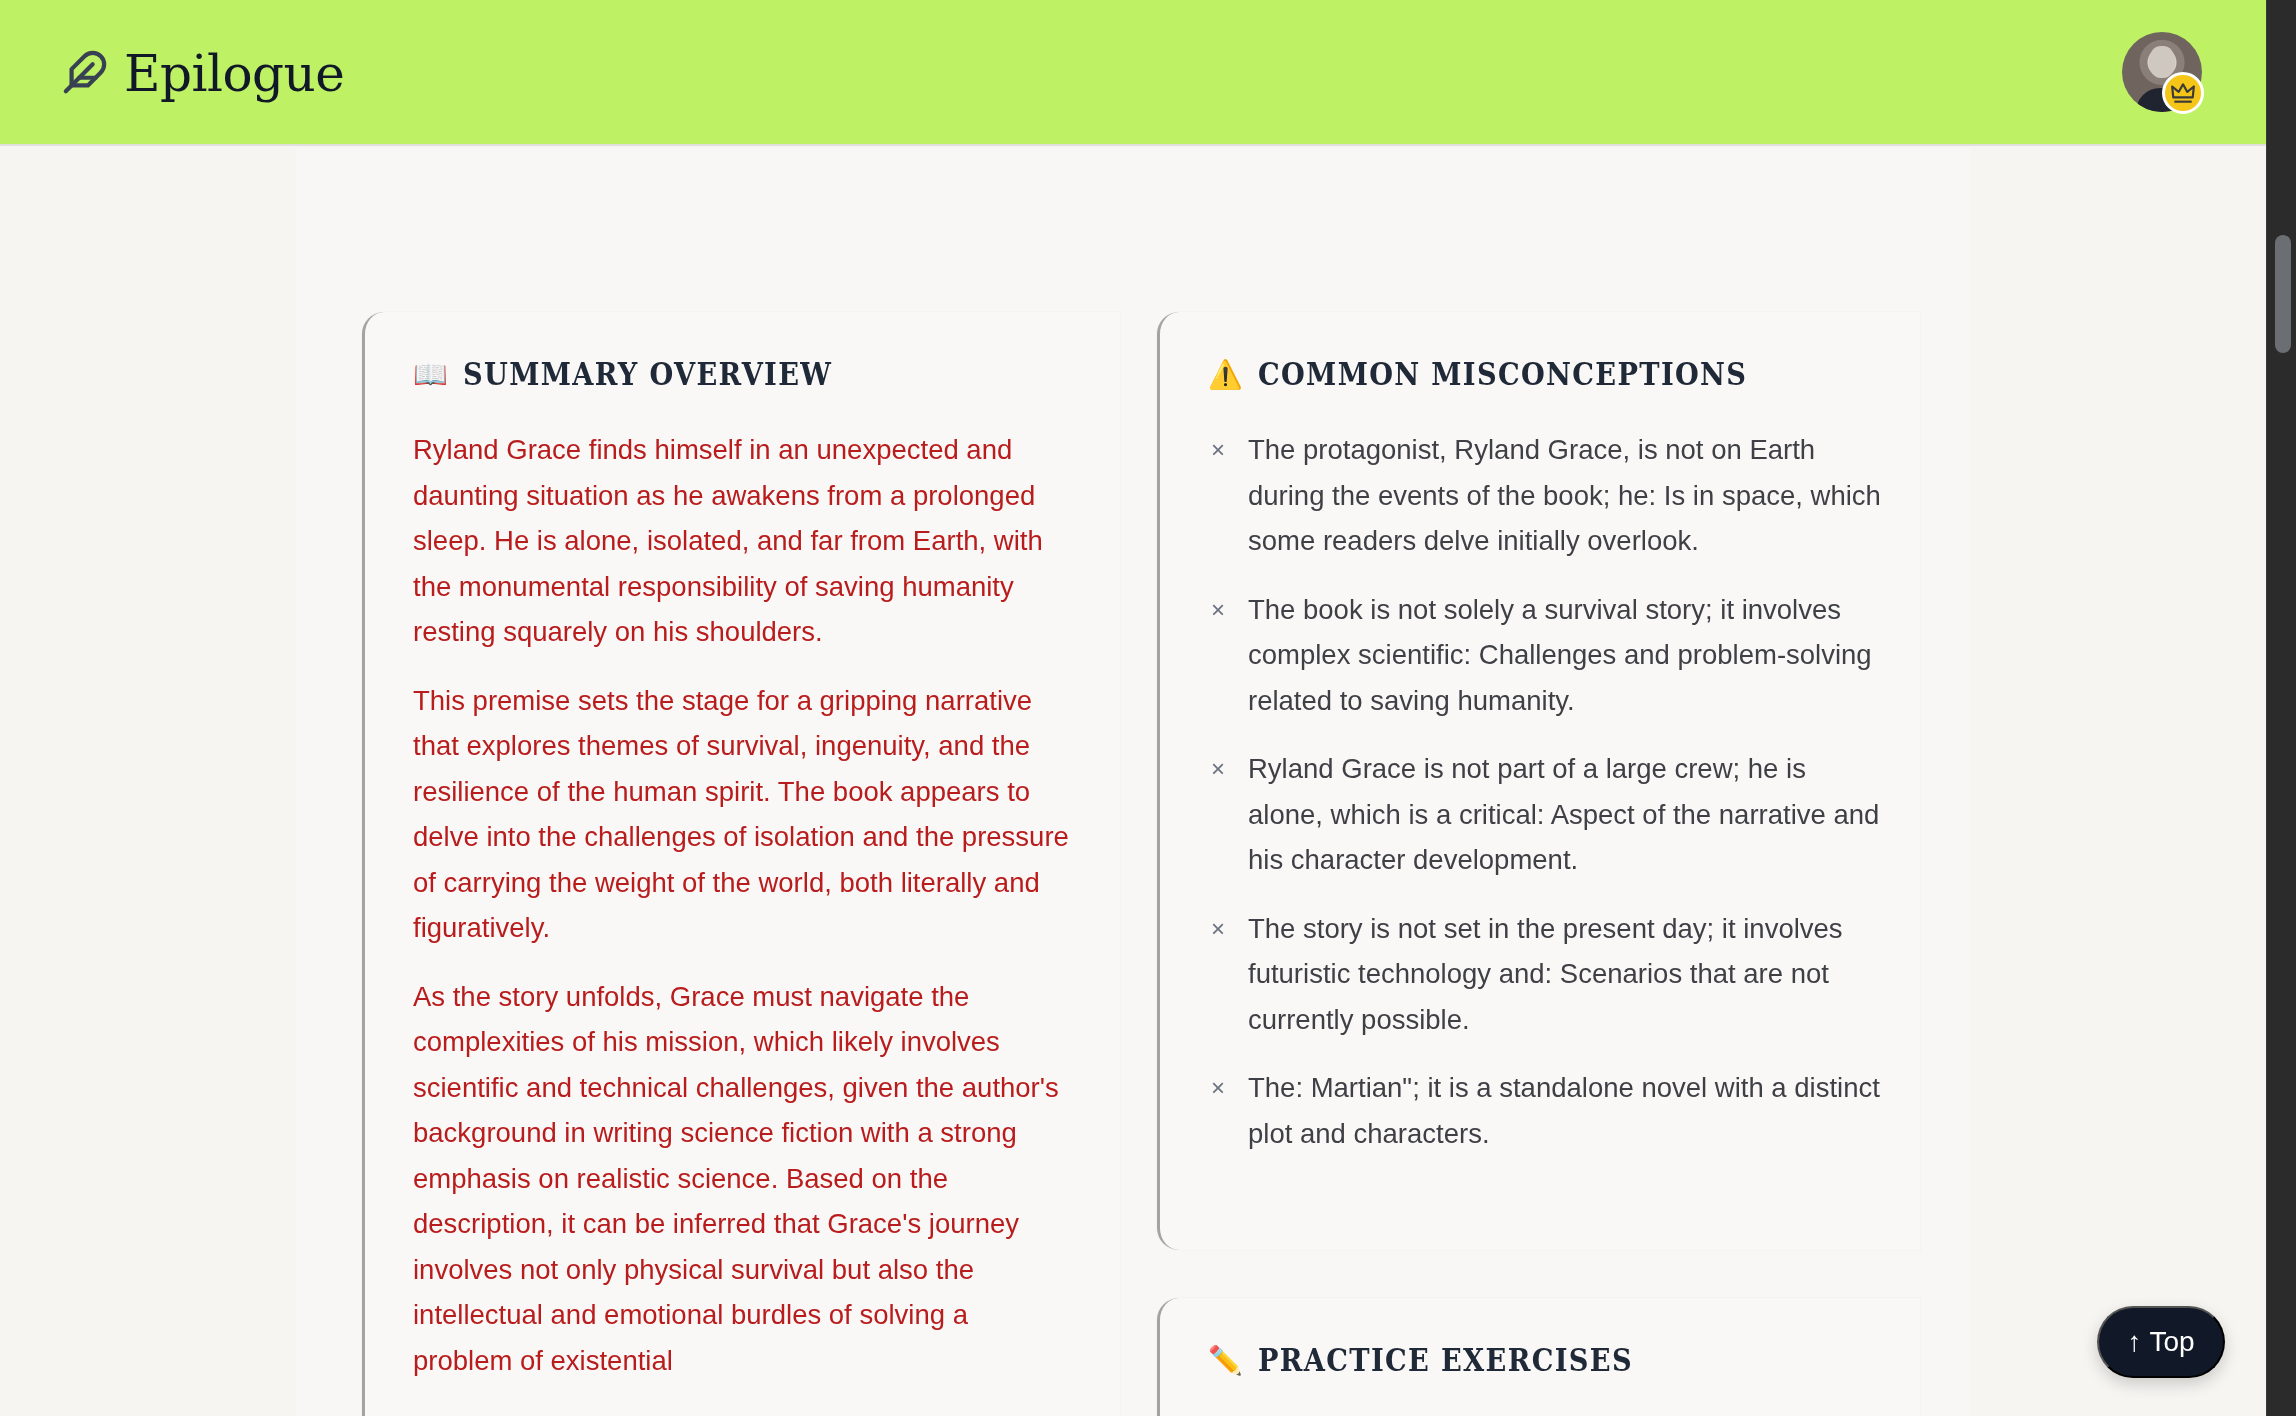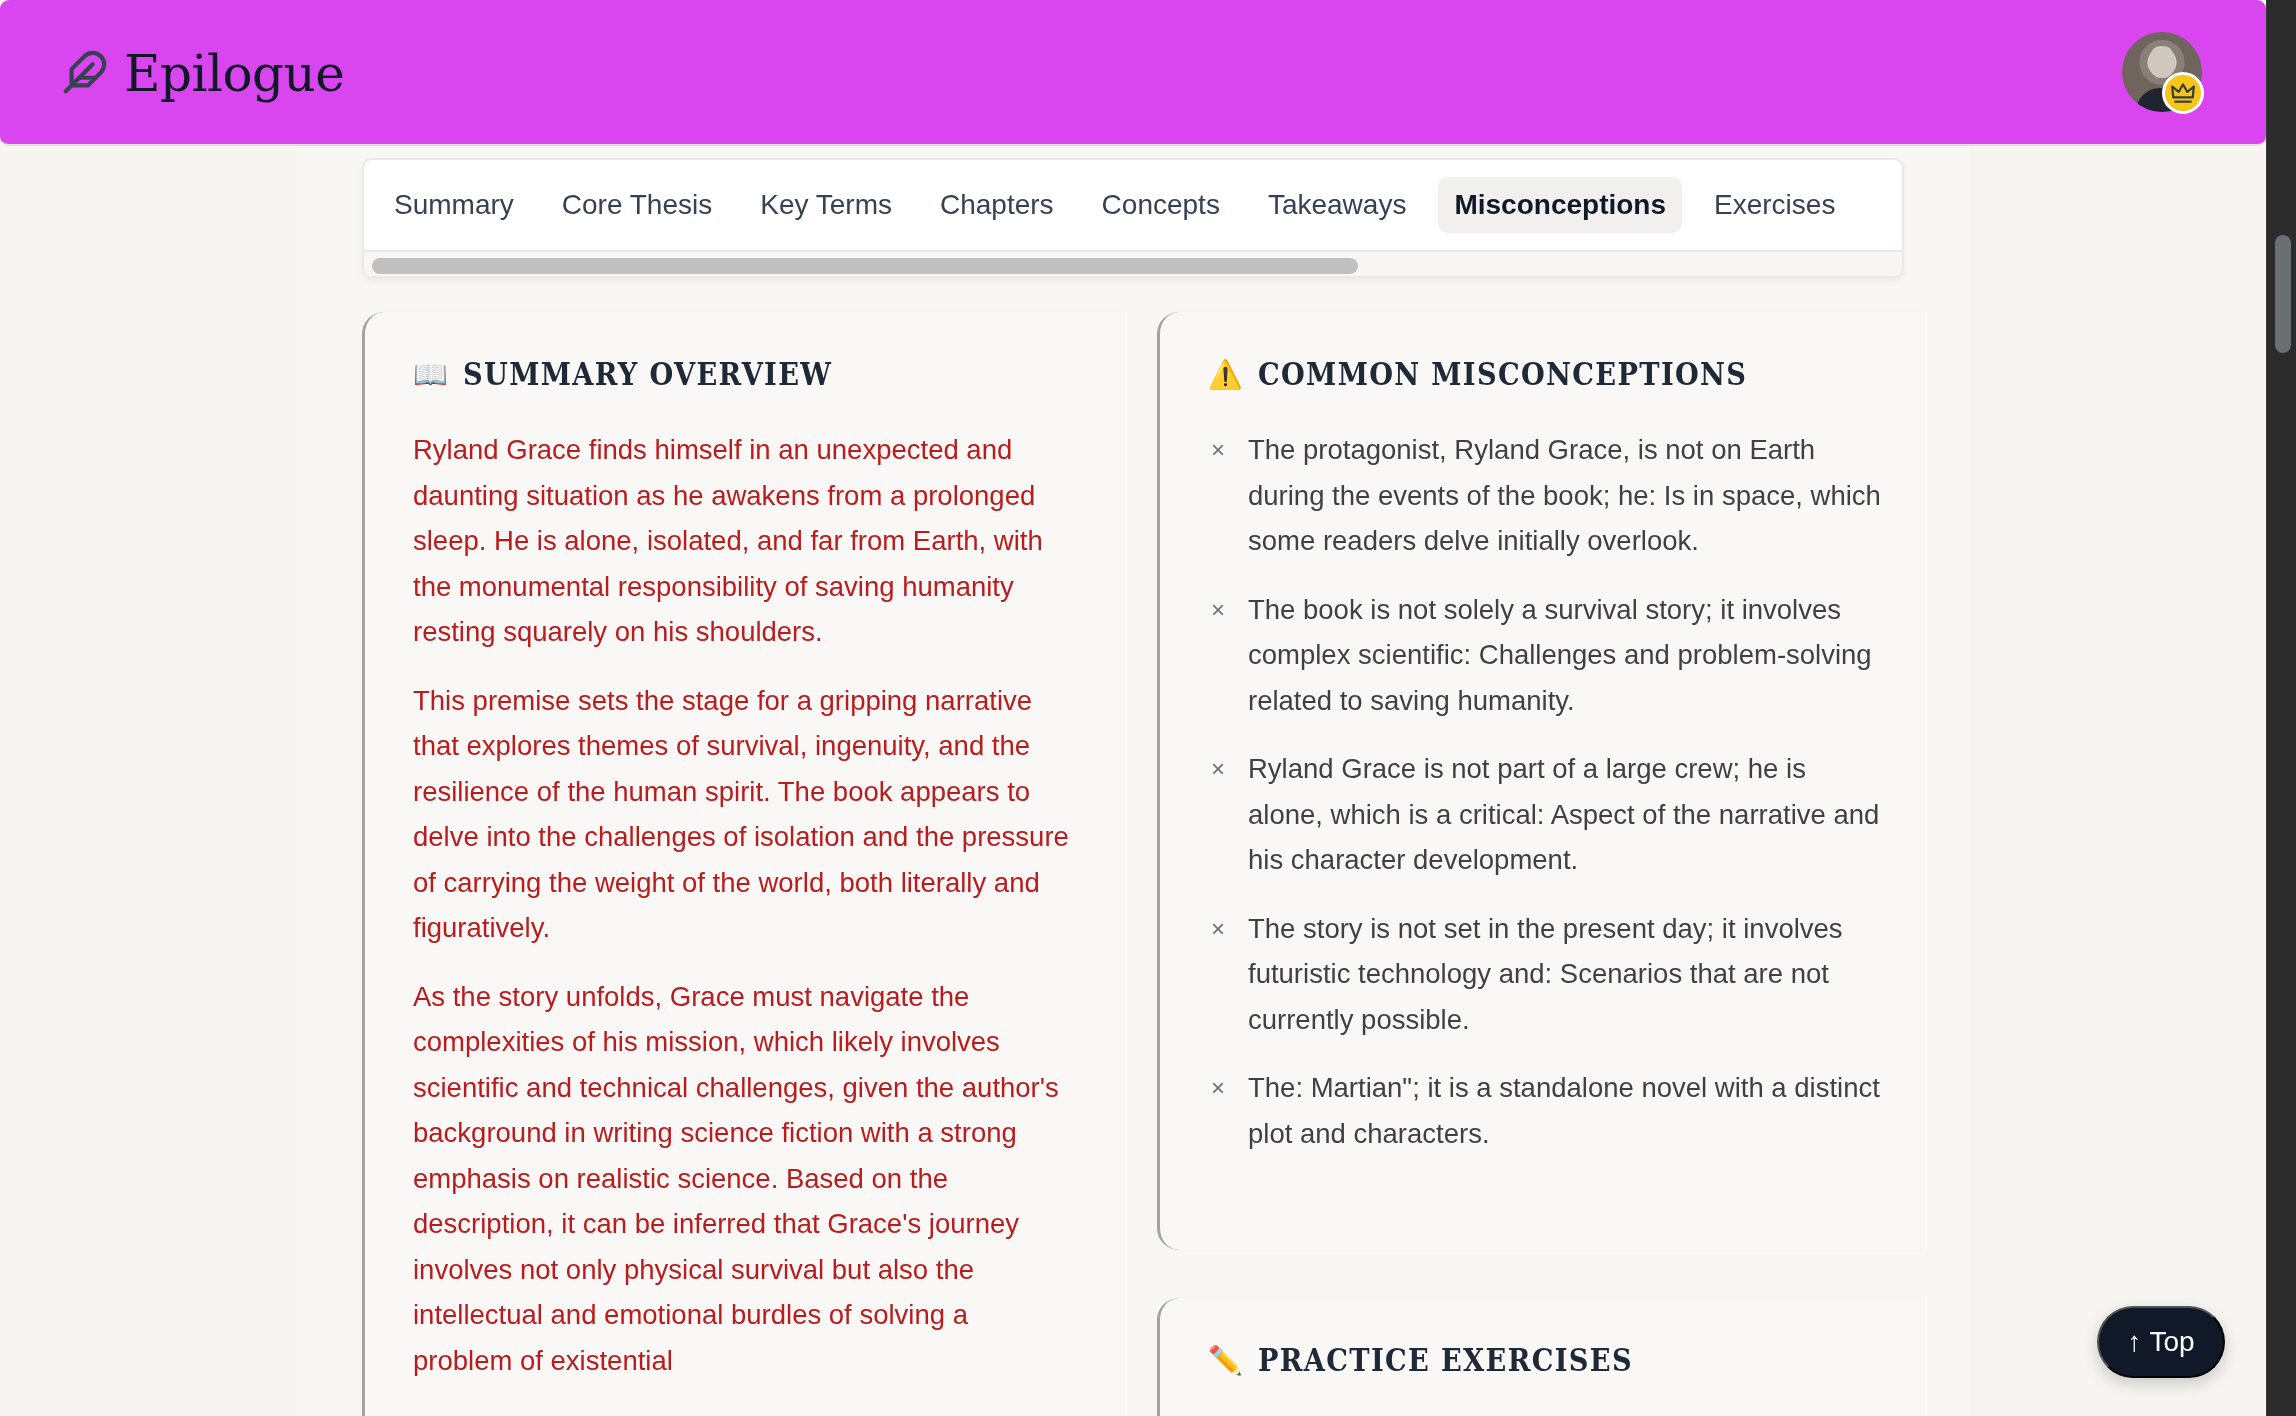--- a/index.html
+++ b/index.html
@@ -10,23 +10,22 @@
     color: #374151;
     position: relative;
   }
   .viewport {
     position: absolute; left: 0; top: 0; width: 2266px; height: 1416px;
     overflow: hidden; background: #f6f5f2;
   }
   
   .header {
     position: absolute; left: 0; top: 0; width: 2266px; height: 146px;
-    background: #d946ef;
+    background: #bef264;
     border-bottom: 2px solid #e2e0dc;
-    border-radius: 9px;
   }
   .logo {
     position: absolute; left: 62px; top: 38px; height: 72px;
     display: flex; align-items: center; gap: 16px;
   }
   .logo svg { width: 46px; height: 46px; }
   .logo-text {
     font-family: "DejaVu Serif", "Liberation Serif", serif;
     font-size: 50px; color: #111827; letter-spacing: -0.5px;
   }
@@ -162,35 +161,20 @@
     <div class="crown-badge">
       <svg viewBox="0 0 24 22" fill="none" stroke="#3a3a3a" stroke-width="2" stroke-linejoin="round">
         <path d="M3 15 L2 5 L8 10 L12 3 L16 10 L22 5 L21 15 Z"></path>
         <line x1="4" y1="19" x2="20" y2="19"></line>
       </svg>
     </div>
   </header>
 
   <div class="content-panel"></div>
 
-  <nav class="tabs-card">
-    <div class="tabs-row">
-      <div class="tab">Summary</div>
-      <div class="tab">Core Thesis</div>
-      <div class="tab">Key Terms</div>
-      <div class="tab">Chapters</div>
-      <div class="tab">Concepts</div>
-      <div class="tab">Takeaways</div>
-      <div class="tab active">Misconceptions</div>
-      <div class="tab">Exercises</div>
-    </div>
-    <div class="tabs-scroll">
-      <div class="tabs-thumb"></div>
-    </div>
-  </nav>
 
   <section class="card card-left">
     <div class="card-heading">
       <span class="emoji">📖</span>
       <h2 class="title">SUMMARY OVERVIEW</h2>
     </div>
     <div class="card-body">
       <p>Ryland Grace finds himself in an unexpected and daunting situation as he awakens from a prolonged sleep. He is alone, isolated, and far from Earth, with the monumental responsibility of saving humanity resting squarely on his shoulders.</p>
       <p>This premise sets the stage for a gripping narrative that explores themes of survival, ingenuity, and the resilience of the human spirit. The book appears to delve into the challenges of isolation and the pressure of carrying the weight of the world, both literally and figuratively.</p>
       <p>As the story unfolds, Grace must navigate the complexities of his mission, which likely involves scientific and technical challenges, given the author's background in writing science fiction with a strong emphasis on realistic science. Based on the description, it can be inferred that Grace's journey involves not only physical survival but also the intellectual and emotional burdles of solving a problem of existential</p>

